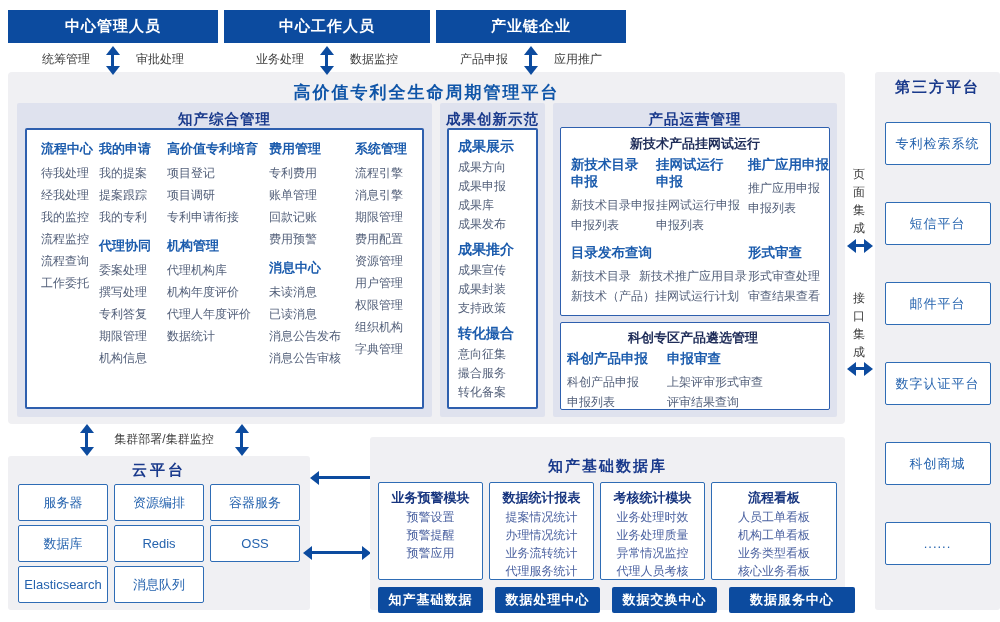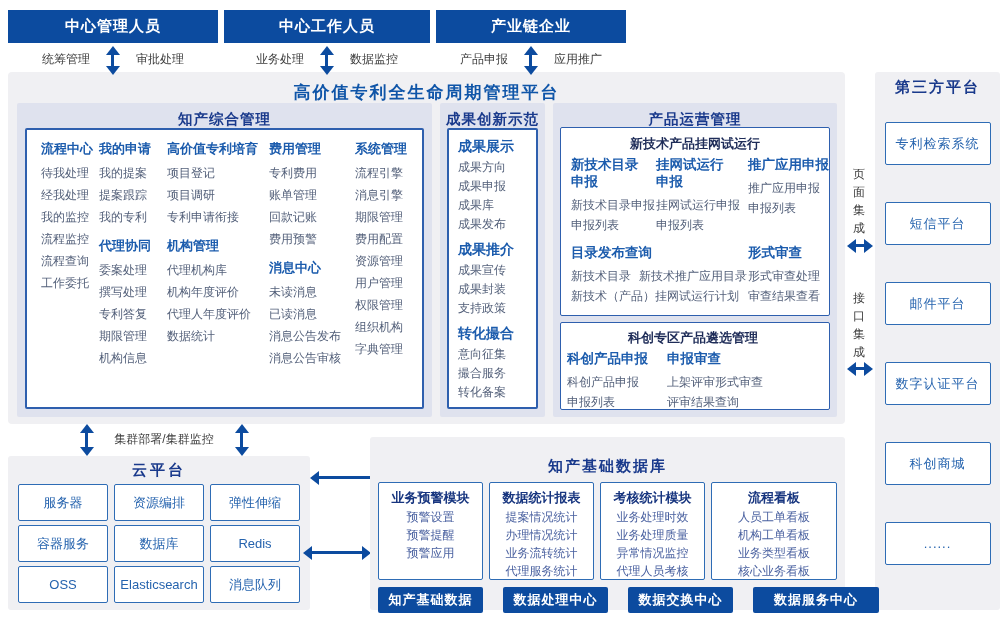--- a/index.html
+++ b/index.html
@@ -121,21 +121,21 @@
 
   
   .db{left:370px;top:437px;width:475px;height:173px;background:var(--wrap);border-radius:3px}
   .db-title{padding-top:20px;text-align:center;font-size:15px;font-weight:bold;
       color:var(--navy);letter-spacing:2px}
   .db-grid{margin:6px 0 0 8px;display:grid;grid-template-columns:105px 105px 105px 126px;gap:6px}
   .db-module{height:98px;background:#fff;border:1.5px solid var(--boxborder);border-radius:2px;
       text-align:center;padding-top:5px}
   .db-module-title{font-size:13px;font-weight:bold;color:#17357f;line-height:19px;margin-bottom:1px}
   .db-item{font-size:12px;color:#4a61a0;line-height:18px;white-space:nowrap}
-  .db-centers{margin:7px 0 8px 8px;display:grid;grid-template-columns:105px 105px 105px 126px;gap:20px}
+  .db-centers{margin:7px 0 8px 8px;display:grid;grid-template-columns:105px 105px 105px 126px;gap:12px}
   .db-center{height:26px;background:var(--blue);color:#fff;font-weight:bold;font-size:13px;
       display:flex;align-items:center;justify-content:center;letter-spacing:1px;border-radius:2px}
 </style>
 </head>
 <body>
 
 <div class="actors">
     <div class="actor">
       <div class="actor-header">中心管理人员</div>
       <div class="actor-flows">
@@ -360,21 +360,20 @@
 <div class="cluster-label abs">集群部署/集群监控</div>
 <div class="varrow abs" style="left:234px;top:424px;height:32px">
     <i></i>
   </div>
 
 <div class="cloud abs">
   <div class="cloud-title">云平台</div>
   <div class="cloud-grid">
       <div class="cloud-box">服务器</div>
       <div class="cloud-box">资源编排</div>
-      <div class="cloud-box">弹性伸缩</div>
       <div class="cloud-box">容器服务</div>
       <div class="cloud-box">数据库</div>
       <div class="cloud-box">Redis</div>
       <div class="cloud-box">OSS</div>
       <div class="cloud-box">Elasticsearch</div>
       <div class="cloud-box">消息队列</div>
     </div>
 </div>
 
 <div class="harrow single abs" style="left:310px;top:470px;width:62px">

